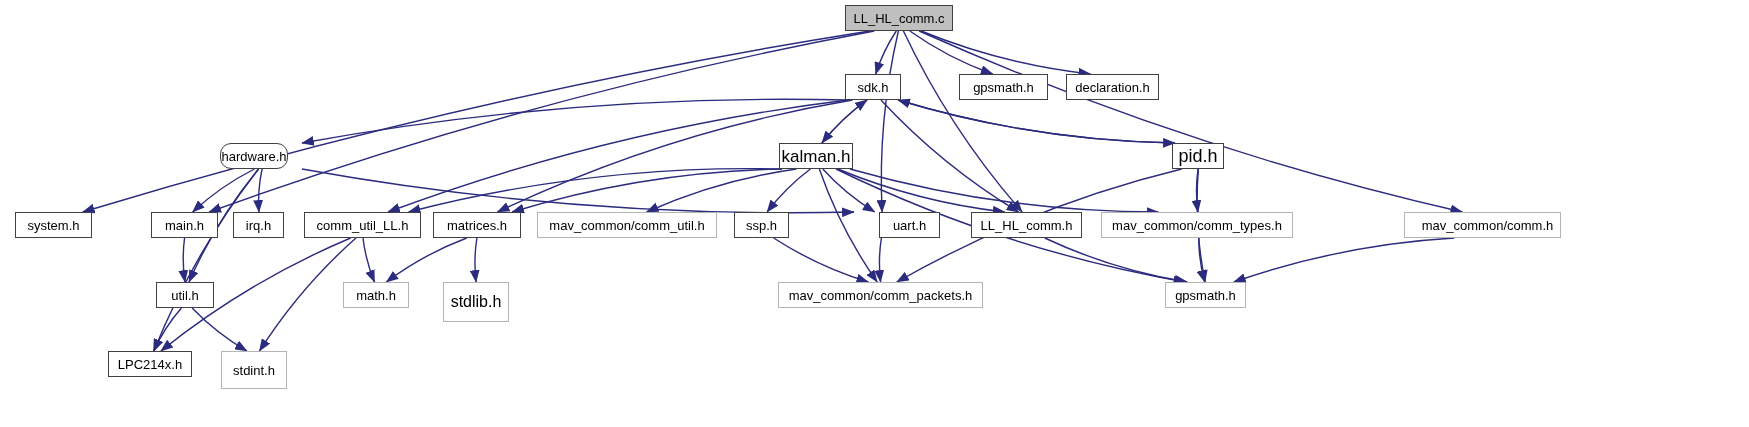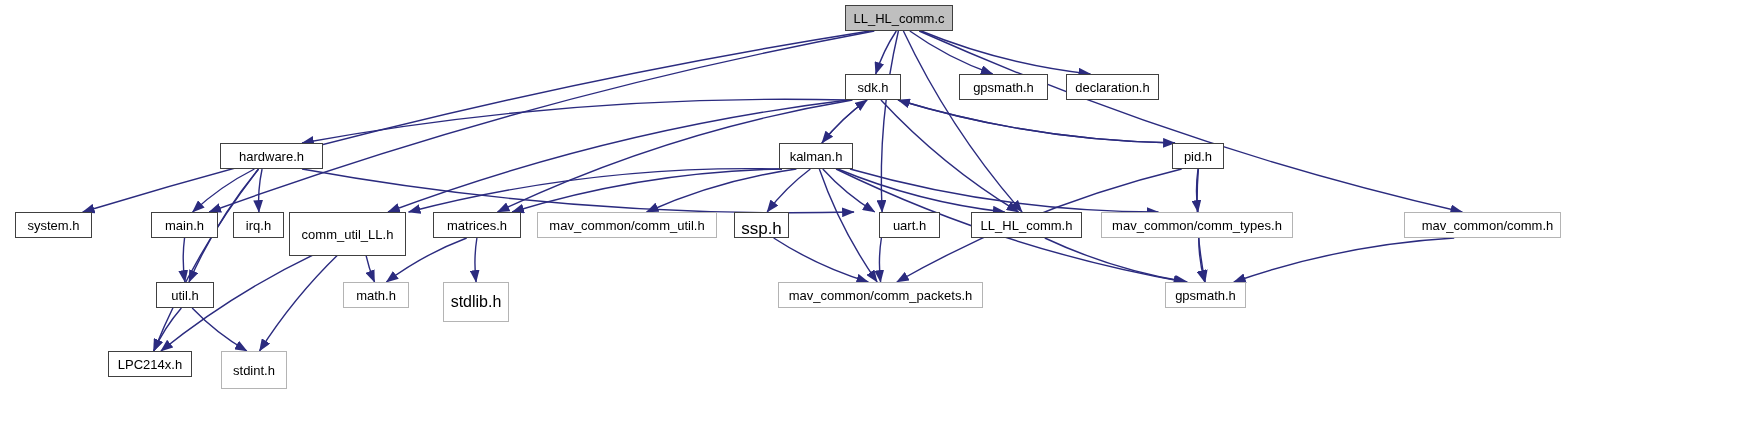--- a/index.html
+++ b/index.html
@@ -78,48 +78,48 @@
       </div>
       <div class="node local" style="left: 833px; top: 74px; width: 56px; height: 26px; font-size: 13px;">
         <span>sdk.h</span>
       </div>
       <div class="node local" style="left: 947px; top: 74px; width: 89px; height: 26px; font-size: 13px;">
         <span>gpsmath.h</span>
       </div>
       <div class="node local" style="left: 1054px; top: 74px; width: 93px; height: 26px; font-size: 13px;">
         <span>declaration.h</span>
       </div>
-      <div class="node local" style="left: 208px; top: 143px; width: 103px; height: 26px; font-size: 13px;">
+      <div class="node local" style="left: 208px; top: 143px; width: 68px; height: 26px; font-size: 13px; border-radius: 11px;">
         <span>hardware.h</span>
       </div>
-      <div class="node local" style="left: 767px; top: 143px; width: 74px; height: 26px; font-size: 13px;">
+      <div class="node local" style="left: 767px; top: 143px; width: 74px; height: 26px; font-size: 17px;">
         <span>kalman.h</span>
       </div>
-      <div class="node local" style="left: 1160px; top: 143px; width: 52px; height: 26px; font-size: 13px;">
+      <div class="node local" style="left: 1160px; top: 143px; width: 52px; height: 26px; font-size: 18px;">
         <span>pid.h</span>
       </div>
       <div class="node local" style="left: 3px; top: 212px; width: 77px; height: 26px; font-size: 13px;">
         <span>system.h</span>
       </div>
       <div class="node local" style="left: 139px; top: 212px; width: 67px; height: 26px; font-size: 13px;">
         <span>main.h</span>
       </div>
       <div class="node local" style="left: 221px; top: 212px; width: 51px; height: 26px; font-size: 13px;">
         <span>irq.h</span>
       </div>
-      <div class="node local" style="left: 277px; top: 212px; width: 117px; height: 44px; font-size: 13px;">
+      <div class="node local" style="left: 292px; top: 212px; width: 117px; height: 26px; font-size: 13px;">
         <span>comm_util_LL.h</span>
       </div>
       <div class="node local" style="left: 421px; top: 212px; width: 88px; height: 26px; font-size: 13px;">
         <span>matrices.h</span>
       </div>
       <div class="node ext" style="left: 525px; top: 212px; width: 180px; height: 26px; font-size: 13px;">
         <span>mav_common/comm_util.h</span>
       </div>
-      <div class="node local" style="left: 722px; top: 212px; width: 55px; height: 26px; font-size: 17px; align-items: flex-end;">
+      <div class="node local" style="left: 722px; top: 212px; width: 55px; height: 26px; font-size: 13px;">
         <span>ssp.h</span>
       </div>
       <div class="node local" style="left: 867px; top: 212px; width: 61px; height: 26px; font-size: 13px;">
         <span>uart.h</span>
       </div>
       <div class="node local" style="left: 959px; top: 212px; width: 111px; height: 26px; font-size: 13px;">
         <span>LL_HL_comm.h</span>
       </div>
       <div class="node ext" style="left: 1089px; top: 212px; width: 192px; height: 26px; font-size: 13px;">
         <span>mav_common/comm_types.h</span>

